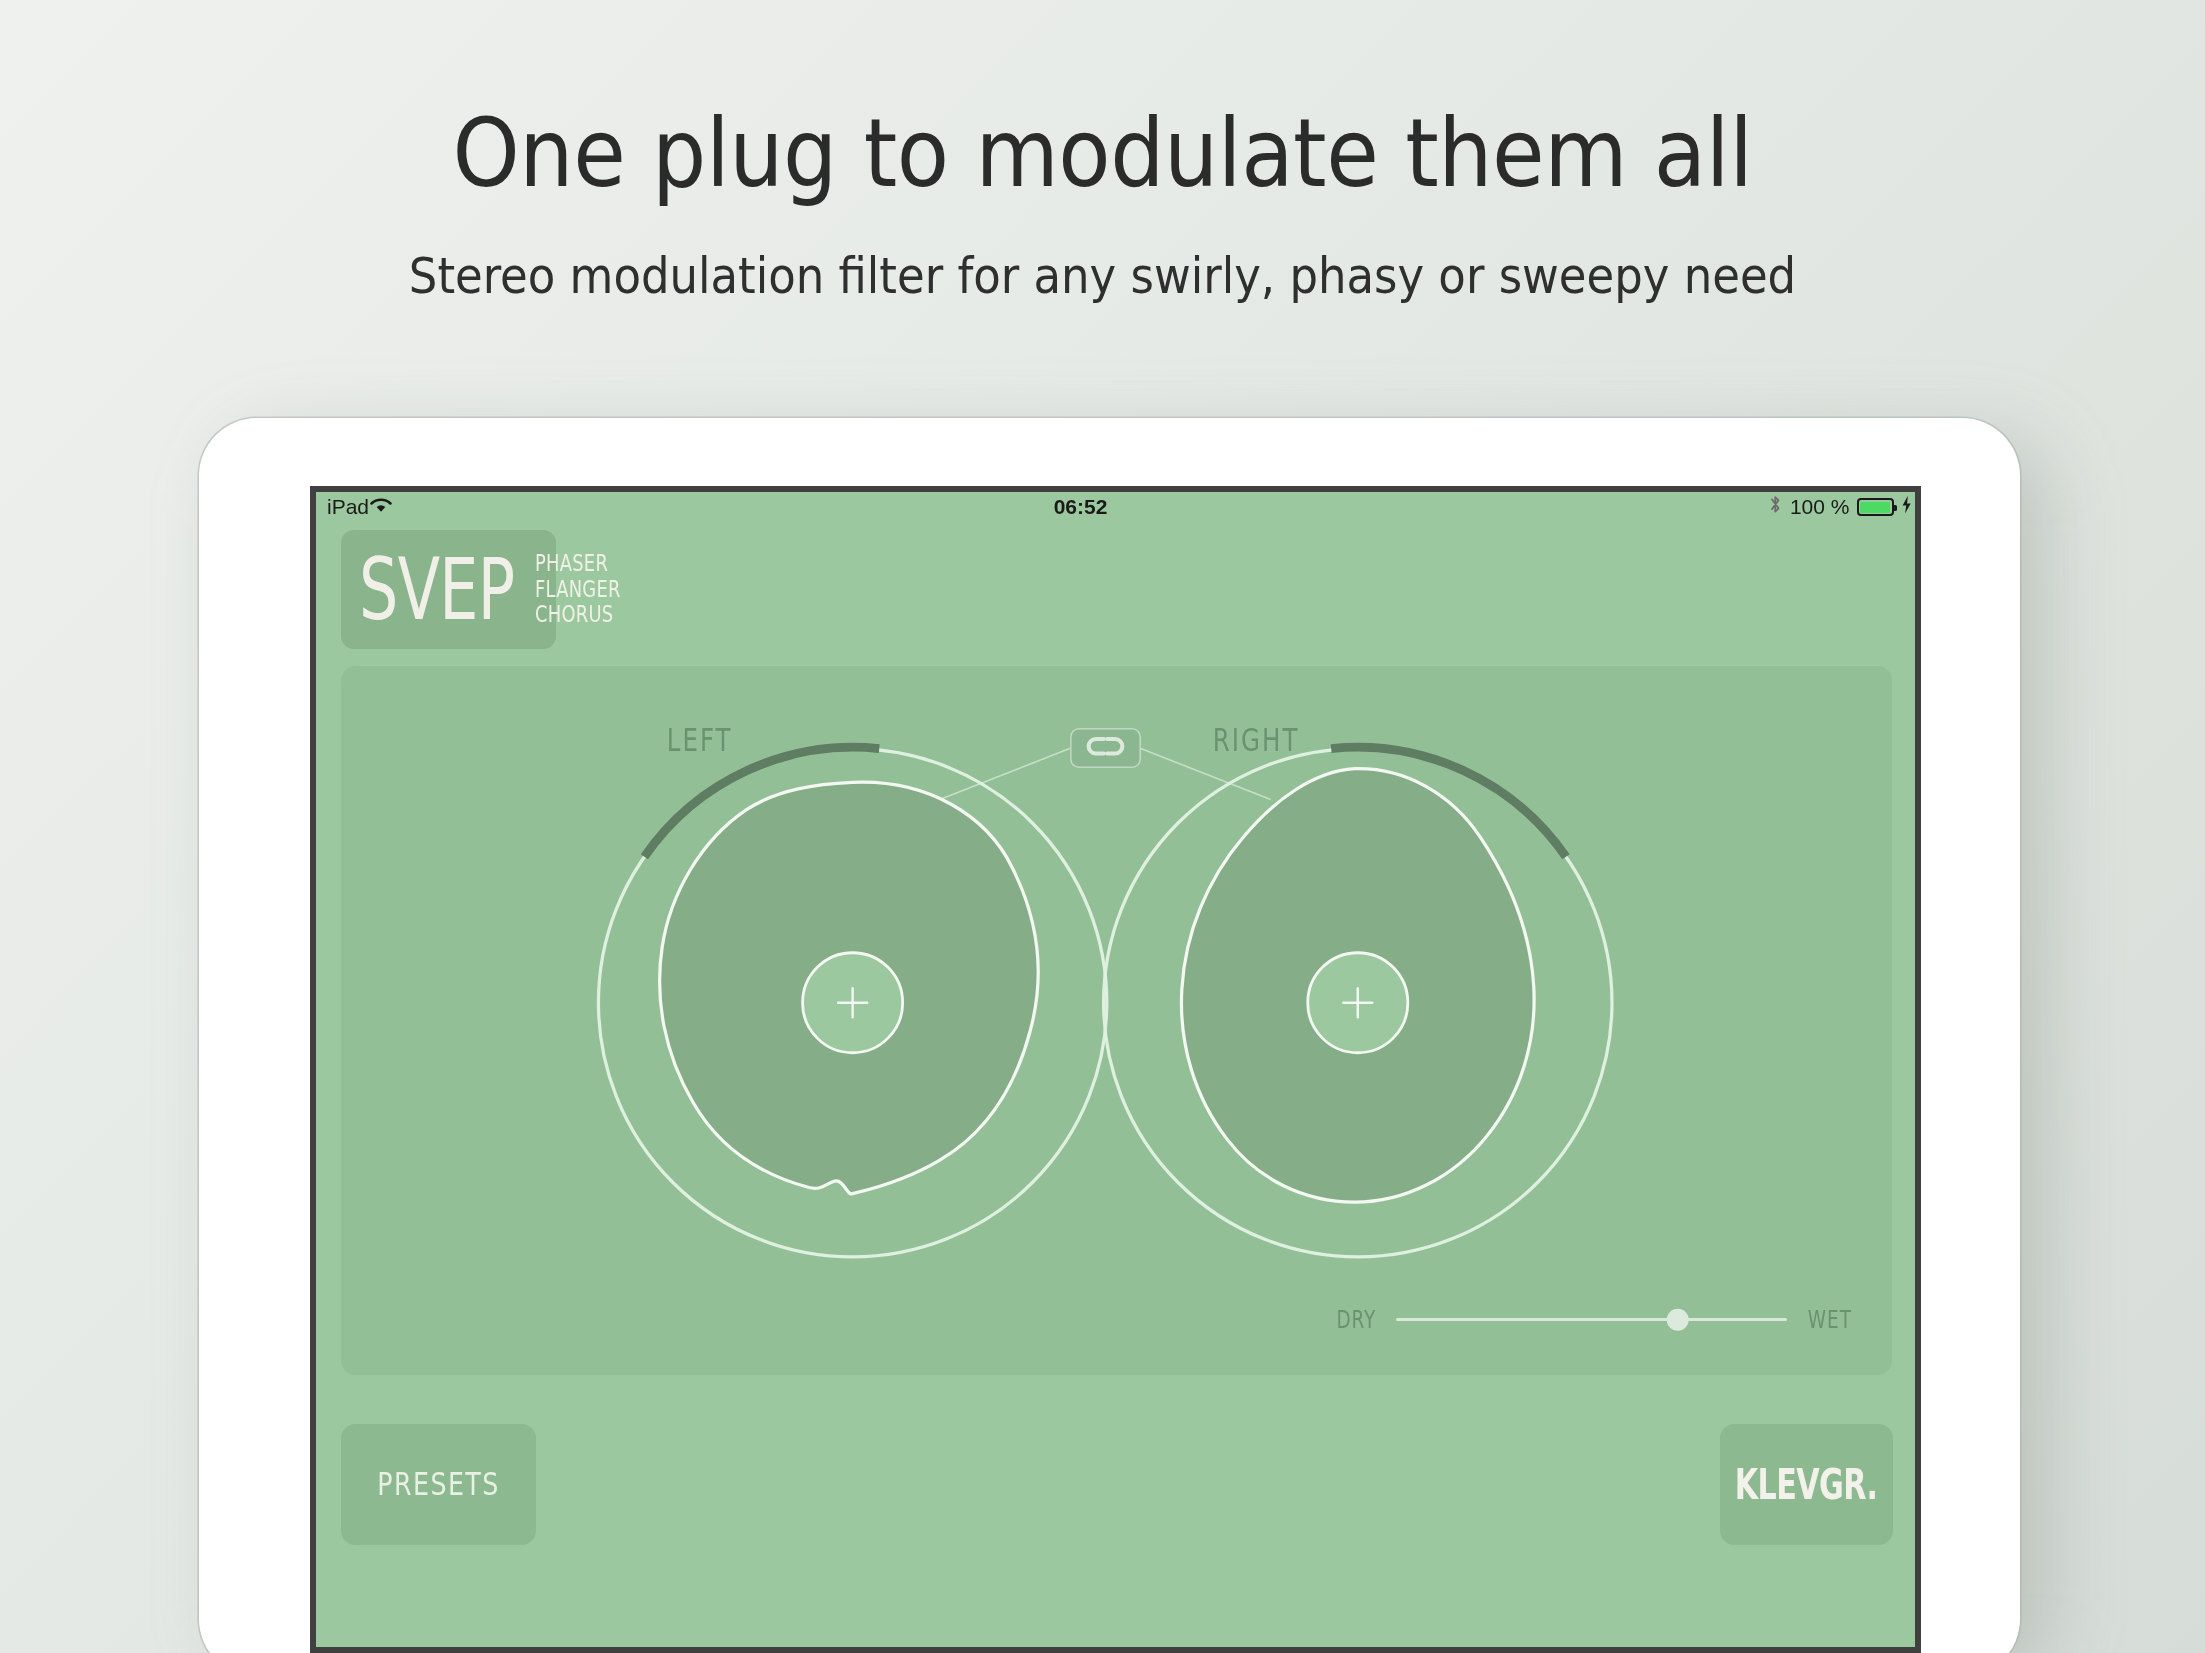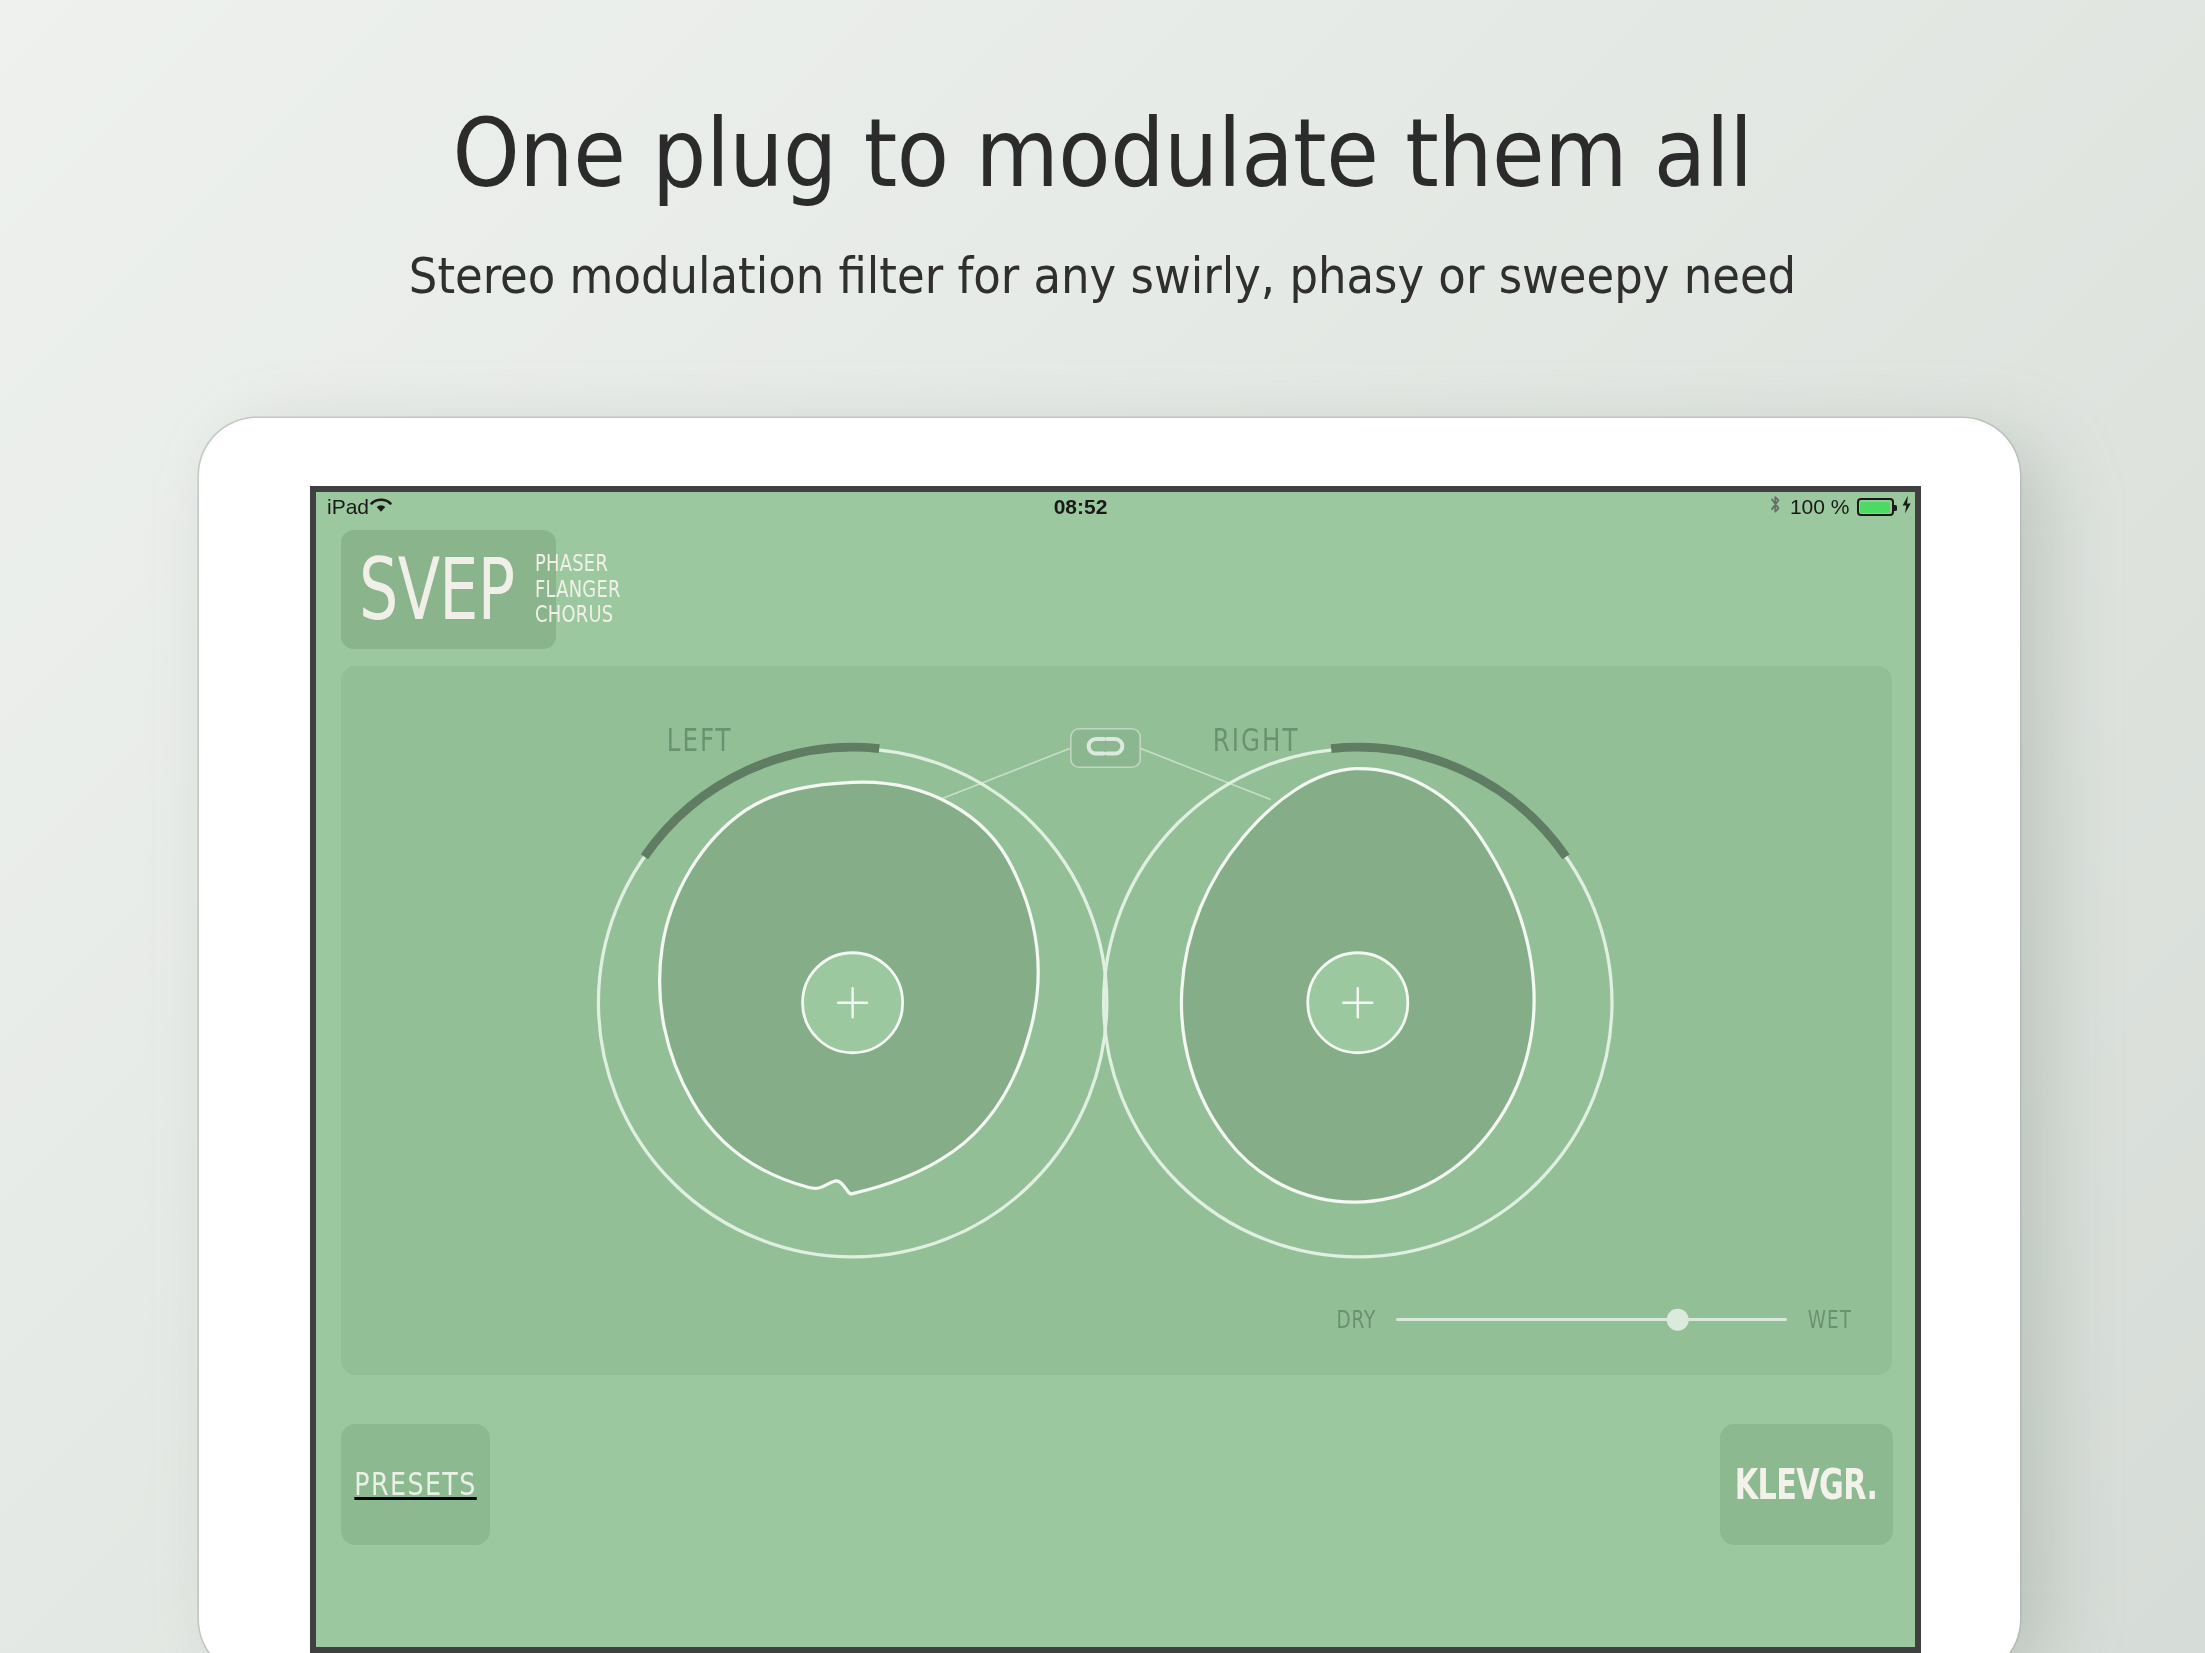--- a/index.html
+++ b/index.html
@@ -289,23 +289,22 @@
     background: rgba(128,170,132,0.50);
     border-radius: 14.5px;
     display: flex;
     align-items: center;
     justify-content: center;
     box-sizing: border-box;
   }
   #presets-button {
     left: 25px;
     top: 932px;
-    width: 149px;
+    width: 195px;
     height: 121px;
-    text-decoration: underline;
   }
   #presets-label {
     color: #e9f0e6;
     font-size: 32px;
     letter-spacing: 1.6px;
     font-family: "DejaVu Sans Condensed", "Liberation Sans Narrow", "Liberation Sans", sans-serif;
     font-stretch: condensed;
     transform: scaleX(0.88);
     white-space: nowrap;
   }
@@ -347,21 +346,21 @@
       <div id="status-bar">
         <div class="sb-left">
           <span id="sb-device-name">iPad</span>
           <span>
             <svg width="24" height="18" viewBox="0 0 30 22">
               <path d="M15 19.5 L9.6 13.4 A8.6 8.6 0 0 1 20.4 13.4 Z" fill="#1a1a1a"></path>
               <path d="M3.2 9.0 A17.5 17.5 0 0 1 26.8 9.0" stroke="#1a1a1a" stroke-width="3.4" fill="none" stroke-linecap="round"></path>
             </svg>
           </span>
         </div>
-        <div class="sb-center">08:52</div>
+        <div class="sb-center">06:52</div>
         <div class="sb-right">
           <span>
             <svg width="14.5" height="22.6" viewBox="0 0 18 28">
               <path d="M5 8 L13 19 L9 23 L9 5 L13 9 L5 20" stroke="#6b6b6b" stroke-width="2.2" fill="none" stroke-linejoin="round" stroke-linecap="round"></path>
             </svg>
           </span>
           <span id="battery-pct">100 %</span>
           <span class="battery">
               <i style="width: 100%; background: rgb(76, 217, 100);"></i>
             </span>

